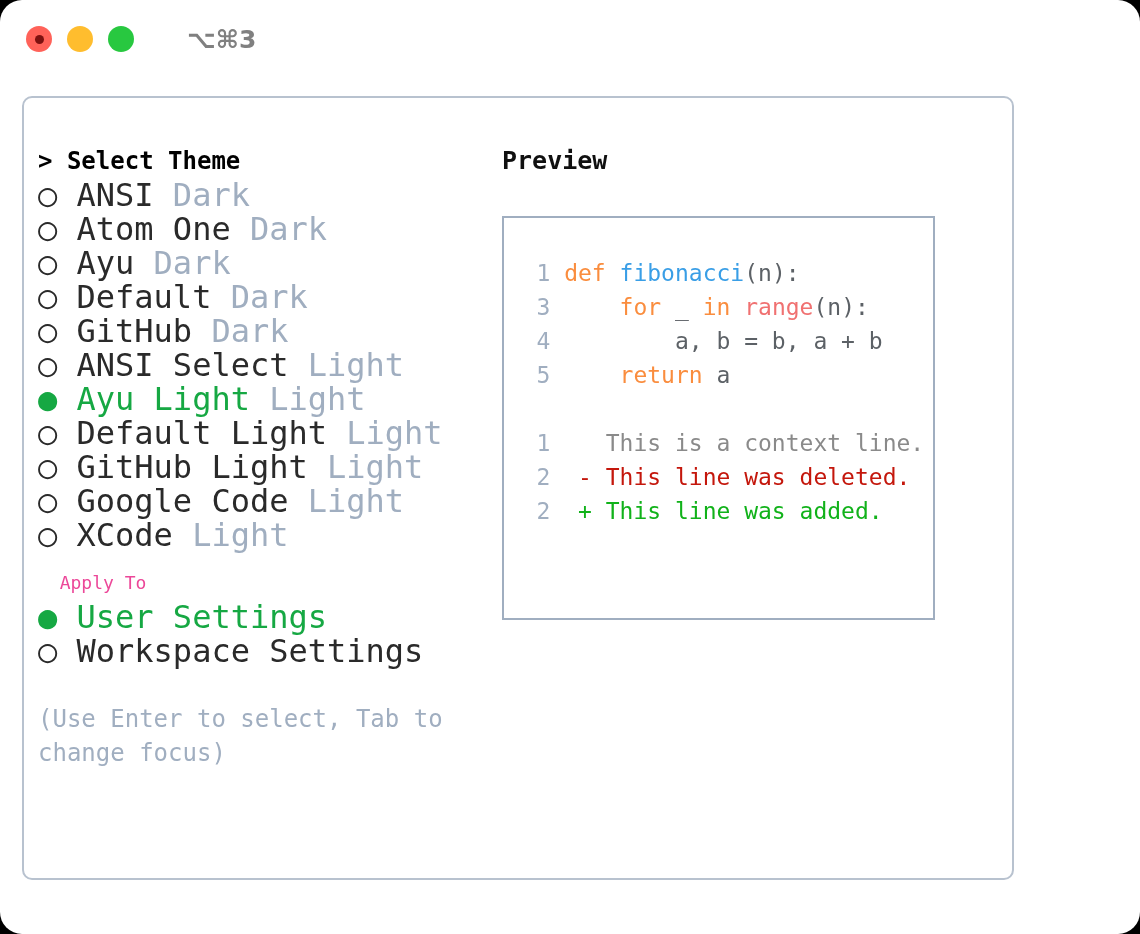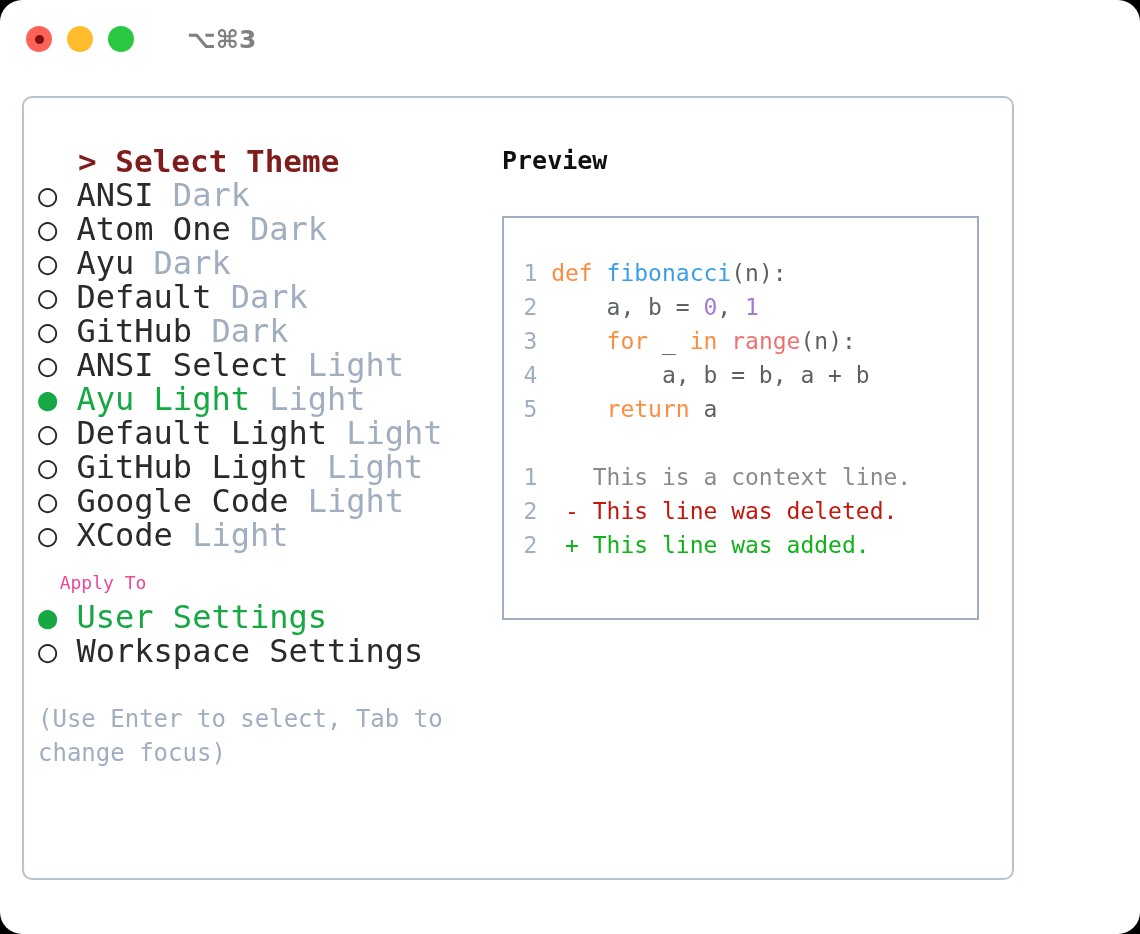--- a/index.html
+++ b/index.html
@@ -82,27 +82,26 @@
 
   
   #left {
     position: absolute;
     left: 14px;
     top: 46px;
     width: 440px;
   }
 
   .header-row {
-    font-size: 31px;
+    font-size: 24px;
     font-weight: bold;
-    color: #7f1d1d;
-    white-space: pre;
-    line-height: 34px;
-    font-family: "DejaVu Sans Mono", monospace;
-    margin-left: 40px;
+    color: #000000;
+    white-space: pre;
+    line-height: 34px;
+    font-family: "DejaVu Sans Mono", monospace;
   }
 
   .opt {
     font-size: 32px;
     line-height: 34px;
     color: #2a2a2a;
     white-space: pre;
     font-family: "DejaVu Sans Mono", monospace;
     display: block;
   }
@@ -141,25 +140,25 @@
   #preview-label {
     font-size: 25px;
     font-weight: bold;
     color: #101010;
     line-height: 34px;
     font-family: "DejaVu Sans Mono", monospace;
   }
 
   #preview-box {
     margin-top: 38px;
-    width: 477px;
+    width: 433px;
     height: 404px;
     border: 2px solid #a0aec0;
     background: #ffffff;
-    padding: 38px 0 0 8px;
+    padding: 38px 0 0 21px;
   }
 
   .code-line {
     font-size: 23px;
     line-height: 34px;
     white-space: pre;
     font-family: "DejaVu Sans Mono", monospace;
     color: #5c6166;
   }
   .ln {
@@ -223,21 +222,20 @@
 
         <div id="hint">(Use Enter to select, Tab to change focus)</div>
       </div>
 
       <div id="right">
         <div id="preview-label">Preview</div>
 
         <div id="preview-box">
           <div id="code-block">
               <div class="code-line"><span class="ln">1</span> <span class="kw">def</span><span class="pun"> </span><span class="fn">fibonacci</span><span class="pun">(n):</span></div>
-              <div class="code-line"><span class="ln">2</span> <span class="var">    a, b = </span><span class="num">0</span><span class="pun">, </span><span class="num">1</span></div>
               <div class="code-line"><span class="ln">3</span> <span class="pun">    </span><span class="kw">for</span><span class="var"> _ </span><span class="kw">in</span><span class="pun"> </span><span class="bi">range</span><span class="pun">(n):</span></div>
               <div class="code-line"><span class="ln">4</span> <span class="var">        a, b = b, a + b</span></div>
               <div class="code-line"><span class="ln">5</span> <span class="pun">    </span><span class="kw">return</span><span class="var"> a</span></div>
             </div>
           <div class="gap"></div>
           <div id="diff-block">
               <div class="code-line"><span class="ln">1</span>  <span class="ctx"> </span><span class="ctx"> This is a context line.</span></div>
               <div class="code-line"><span class="ln">2</span>  <span class="del">-</span><span class="del"> This line was deleted.</span></div>
               <div class="code-line"><span class="ln">2</span>  <span class="add">+</span><span class="add"> This line was added.</span></div>
             </div>

